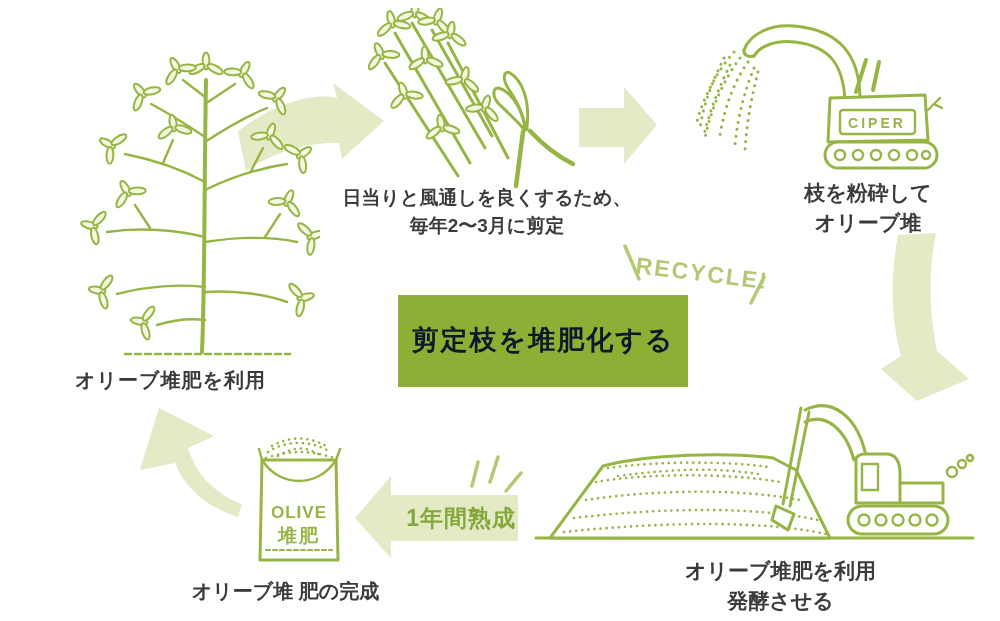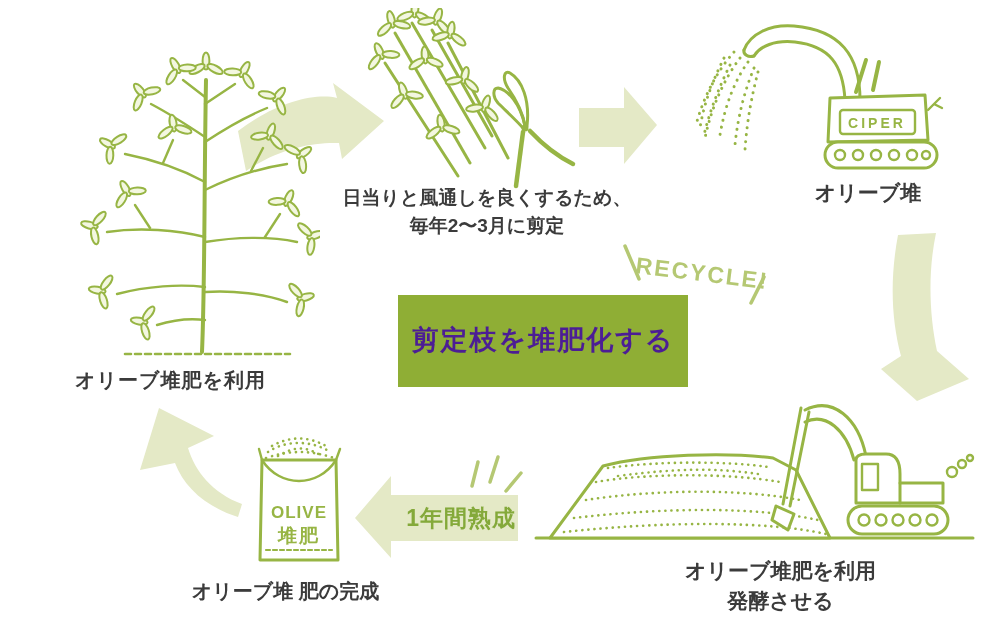--- a/index.html
+++ b/index.html
@@ -7,21 +7,21 @@
     position:relative; width:1000px; height:621px; background:#ffffff; overflow:hidden;
     font-family:"Liberation Sans","DejaVu Sans",sans-serif;
     margin-left:40px;
   }
   .canvas > svg, .canvas > div { position:absolute; }
   .label {
     color:var(--text-dark,#3b3b3b); font-weight:bold; text-align:center; line-height:1.45;
   }
   .center-box {
     left:358px; top:295px; width:290px; height:92px;
-    background:var(--box-green,#8fae35); color:#4c1d95;
+    background:var(--box-green,#8fae35); color:#0f172a;
     display:flex; flex-direction:column; align-items:center; justify-content:center;
     font-weight:bold; font-size:27px; letter-spacing:2px; line-height:1.4;gap:8px;
   }
   .recycle {
     left:596px; top:252px; width:130px; color:var(--accent-green,#b5c873);
     font-size:23px; font-weight:bold; letter-spacing:2px;
     transform:rotate(7deg); transform-origin:left center; white-space:nowrap;
   }
   .maturation-text {
     left:350px; top:503px; width:126px; text-align:right;
@@ -227,20 +227,21 @@
   <div class="recycle">RECYCLE!</div>
 
   <div class="label" style="left:28px;top:366px;width:205px;font-size:20px;letter-spacing:1px">オリーブ堆肥を利用</div>
 
   <div class="label" style="left:292px;top:184px;width:310px;font-size:19px">
     <div>日当りと風通しを良くするため、</div>
     <div>毎年2〜3月に剪定</div>
   </div>
 
   <div class="label" style="left:742px;top:178px;width:172px;font-size:21px">
+    <div>枝を粉砕して</div>
     <div>オリーブ堆</div>
   </div>
 
   <div class="label" style="left:628px;top:556px;width:225px;font-size:21px">
     <div>オリーブ堆肥を利用</div>
     <div>発酵させる</div>
   </div>
 
   <div class="maturation-text">1年間熟成</div>
 

